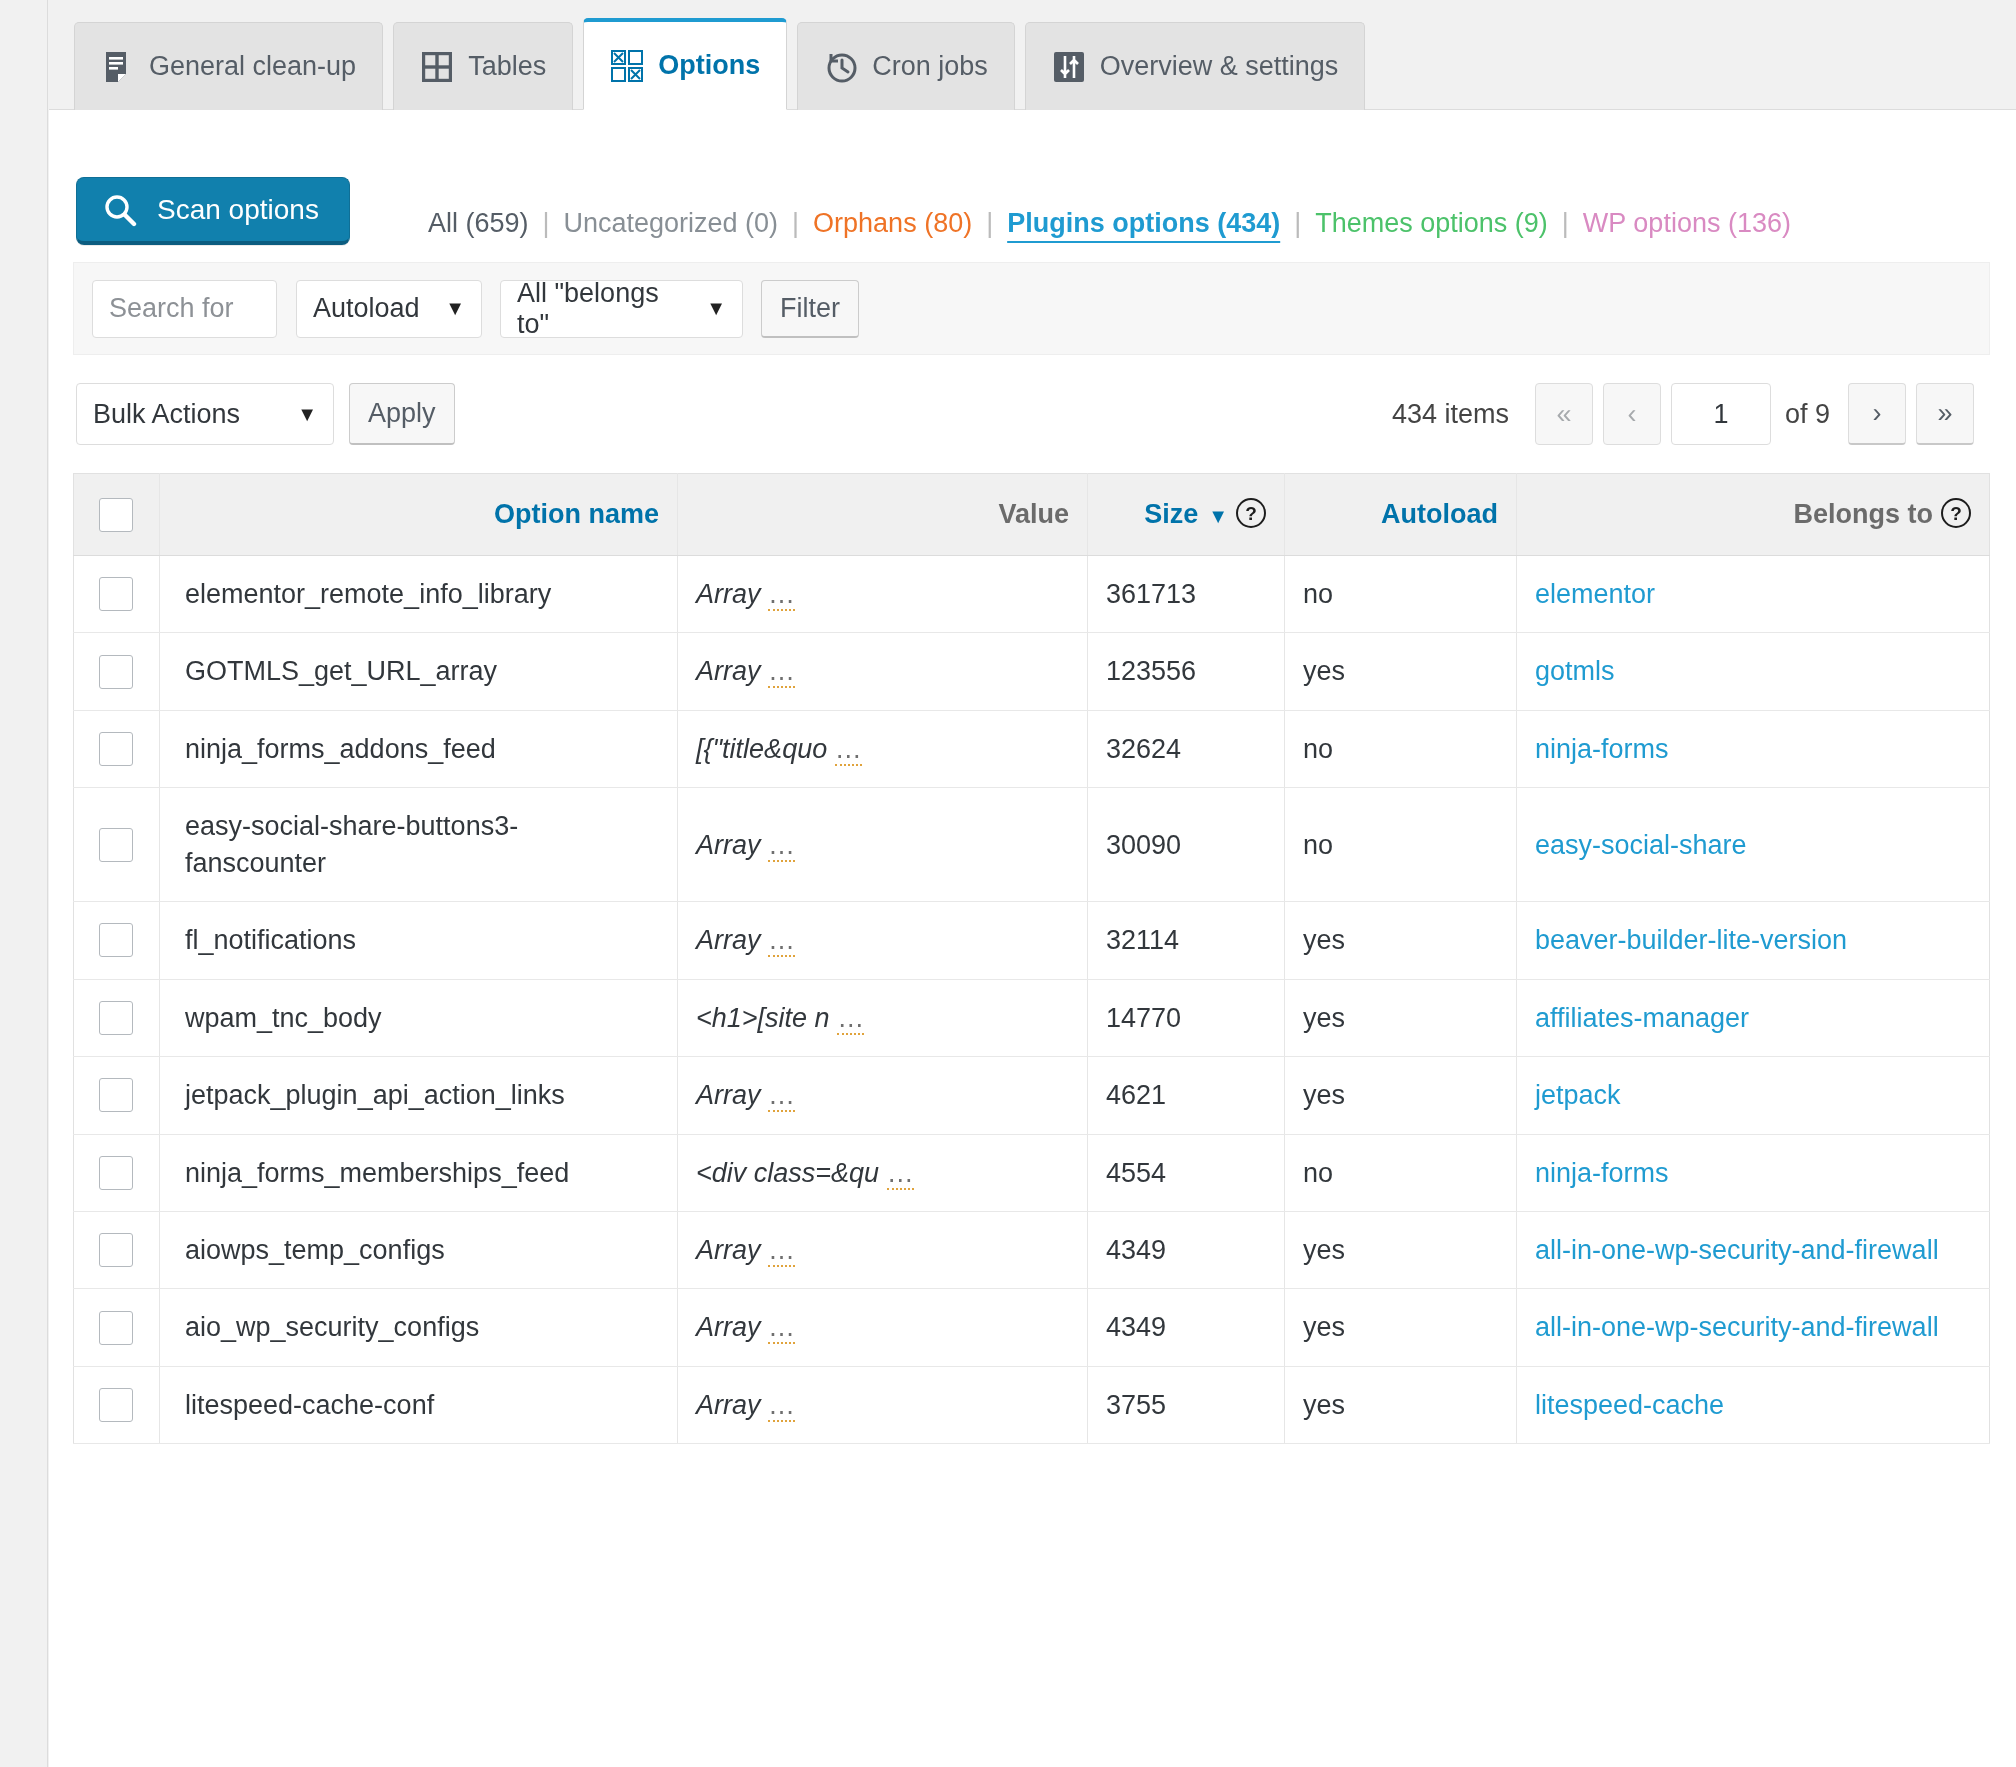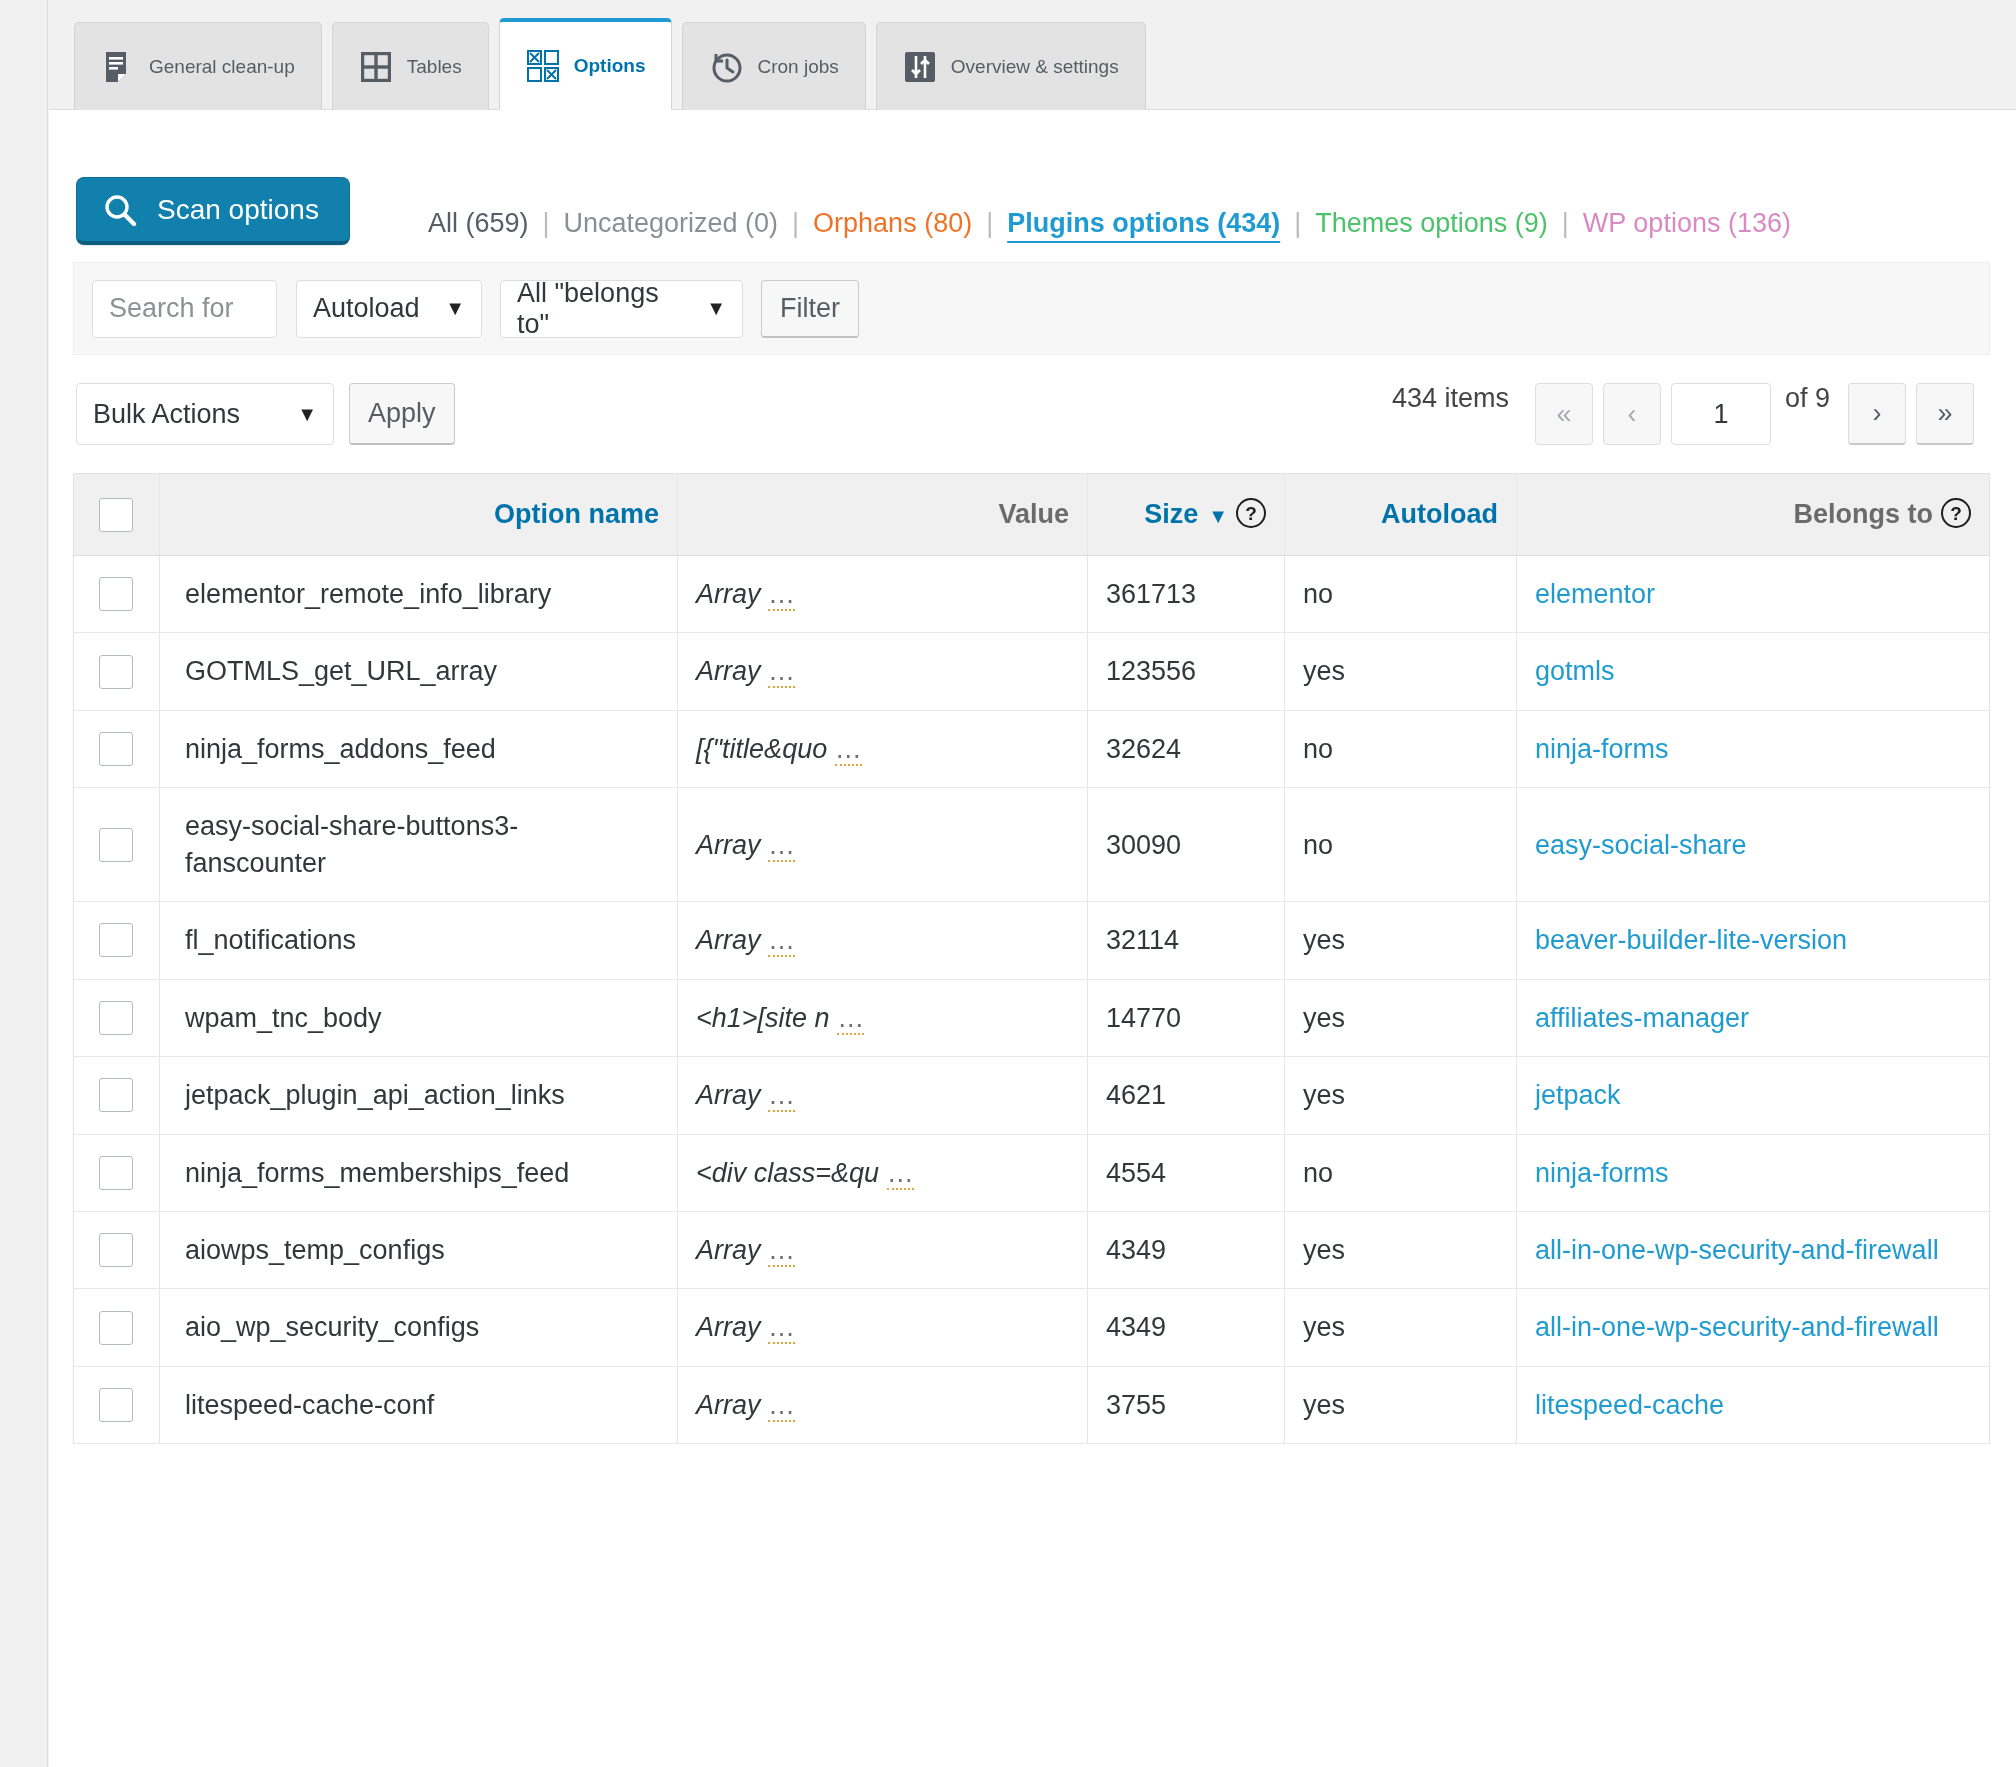--- a/index.html
+++ b/index.html
@@ -33,21 +33,21 @@
   }
   .tab{
     display:flex; align-items:center; gap:14px;
     height:88px;
     margin-right:10px;
     padding:0 26px;
     background:#e3e3e3;
     border:1px solid #d4d4d4;
     border-bottom:none;
     border-radius:5px 5px 0 0;
-    font-size:19px;
+    font-size:27px;
     color:#555d66;
     cursor:pointer;
     position:relative;
     top:1px;
   }
   .tab.active{
     background:#ffffff;
     color:#0073aa;
     font-weight:bold;
     border:1px solid #d4d4d4;
@@ -145,21 +145,21 @@
   #show-btn{ margin-left:16px; }
 
   
   #bulkrow{
     display:flex; align-items:center;
     height:118px;
     padding-left:3px;
   }
   #sel-bulk{ width:258px; height:62px; }
   #apply-btn{ margin-left:15px; height:62px; }
-  #pagination{ margin-left:auto; display:flex; align-items:flex-start; padding-right:6px; }
+  #pagination{ margin-left:auto; display:flex; align-items:center; padding-right:6px; }
   #items-count{ font-size:27px; color:#444; margin-right:26px; }
   .pgbtn{
     width:58px; height:62px;
     background:#f7f7f7;
     border:1px solid #ddd;
     border-radius:4px;
     color:#a7aaad;
     font-size:27px;
     display:inline-flex; align-items:center; justify-content:center;
     margin-right:10px;

